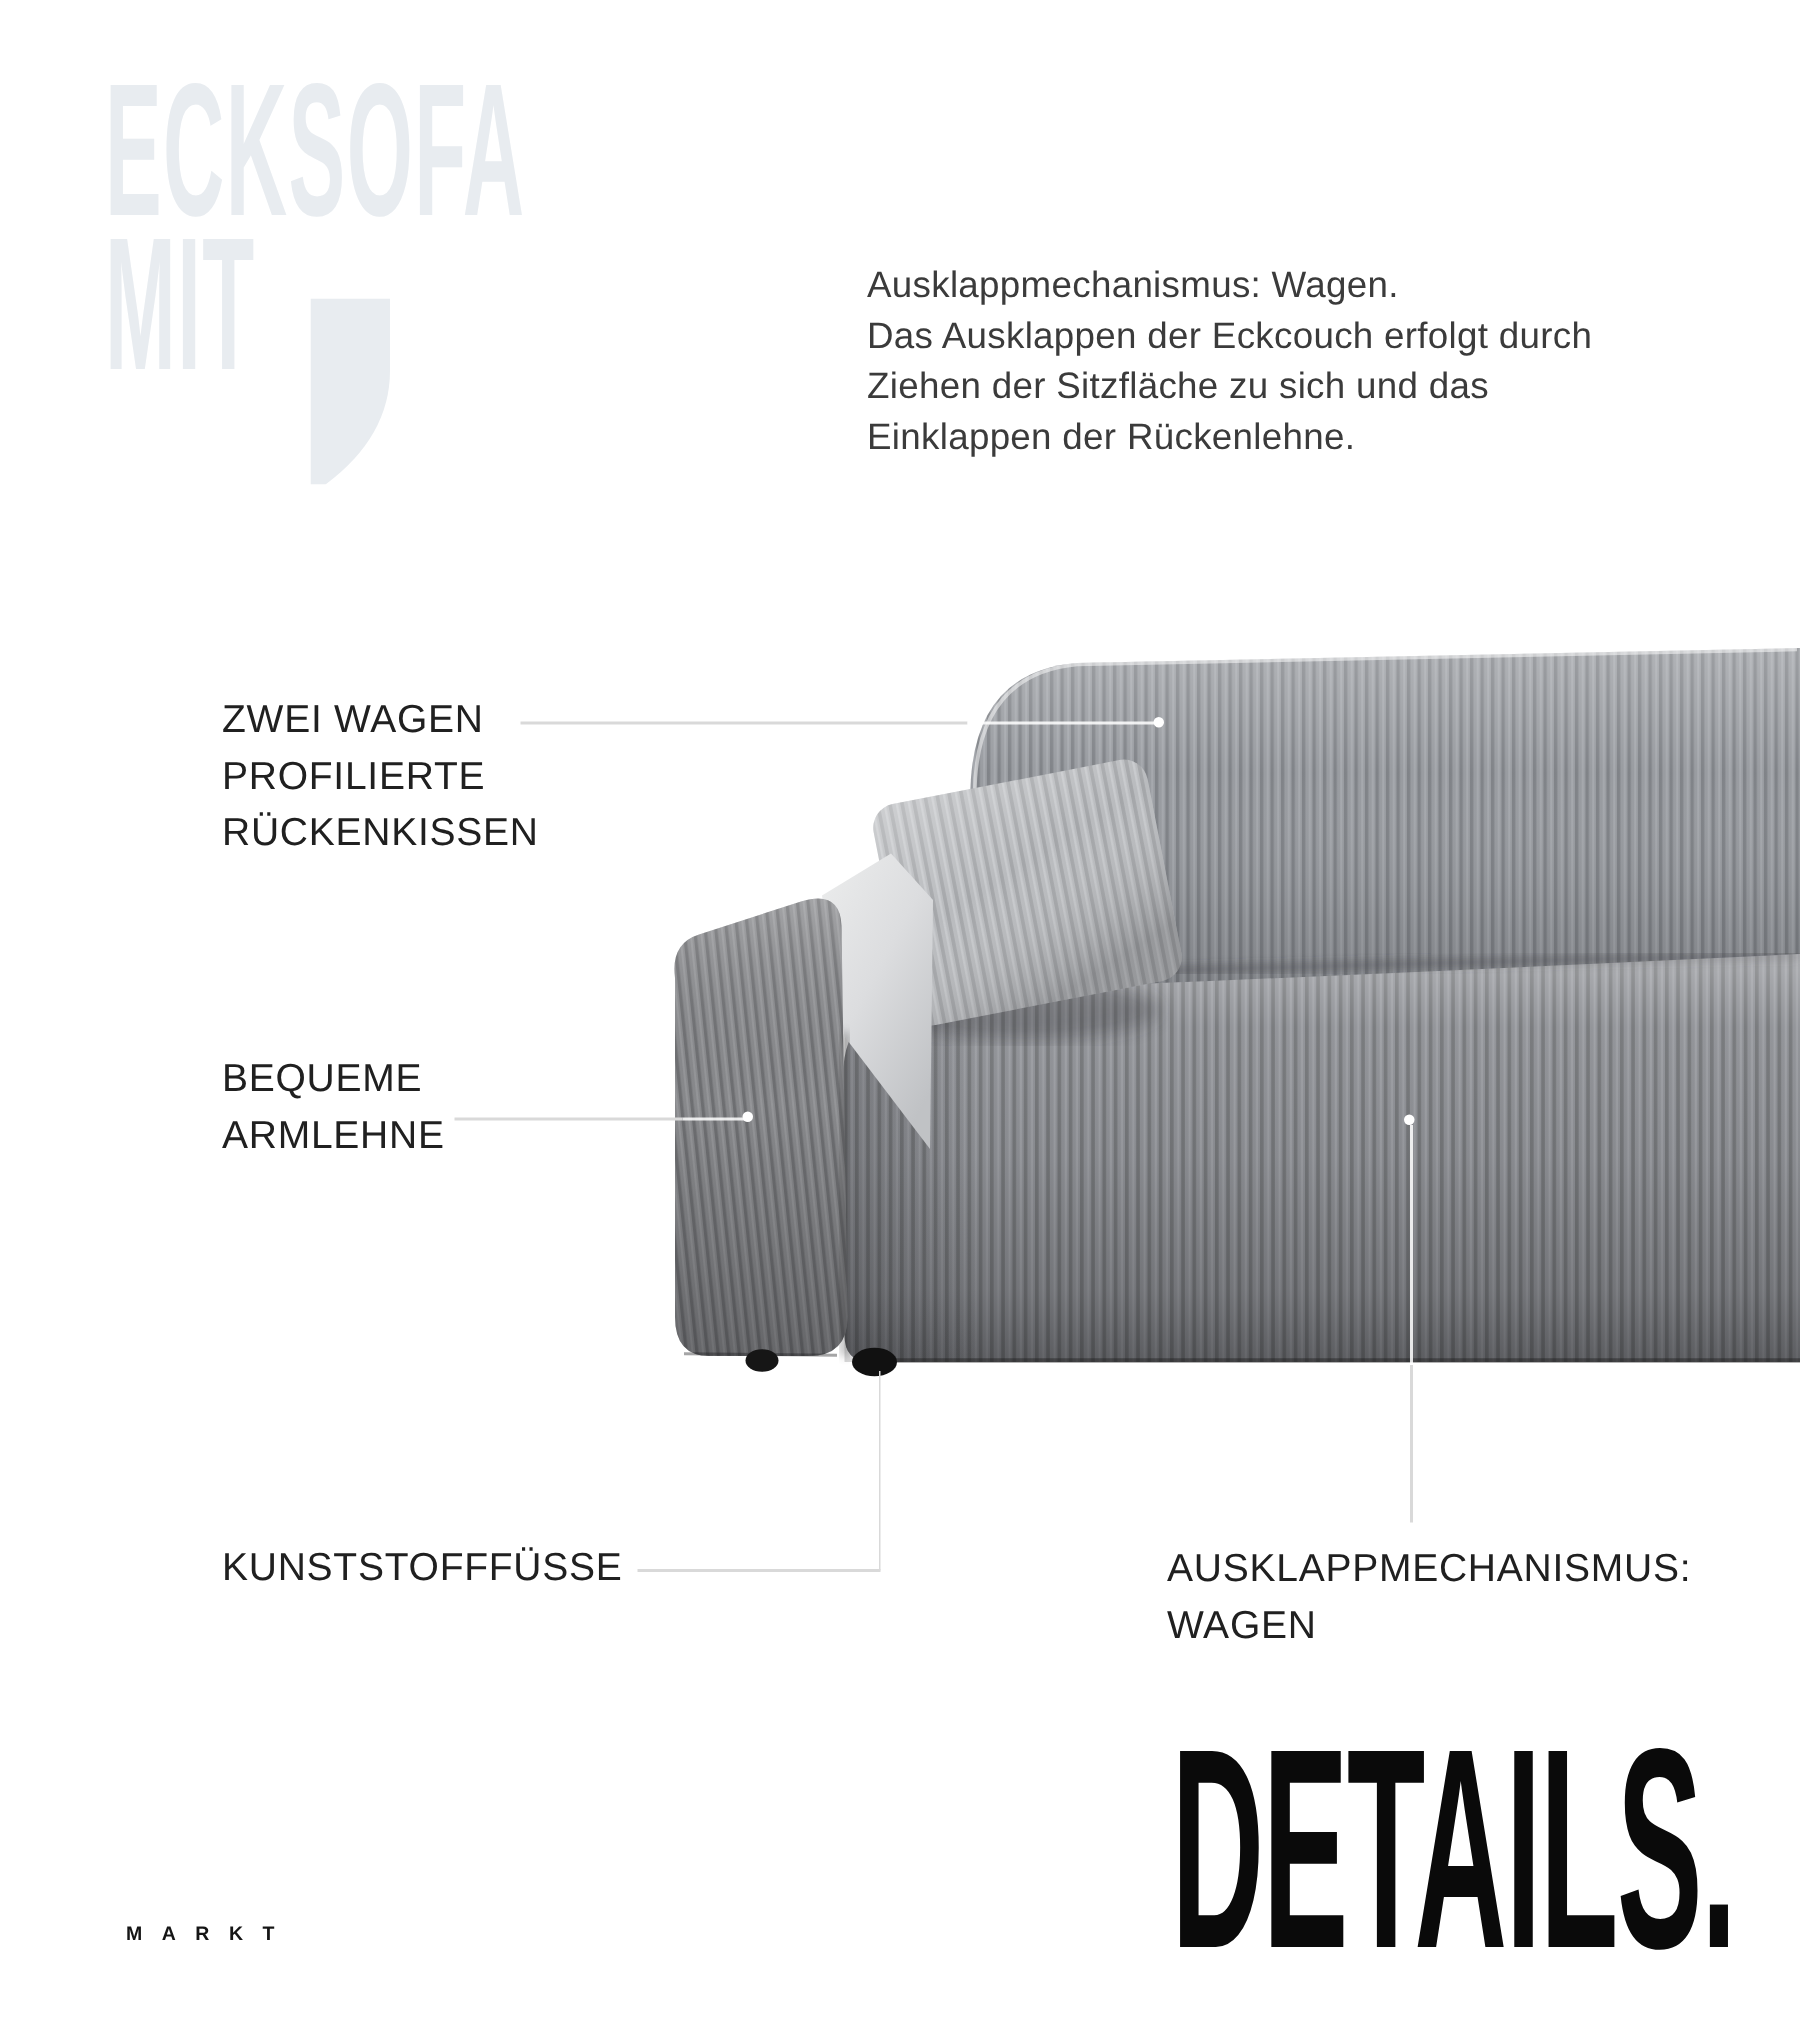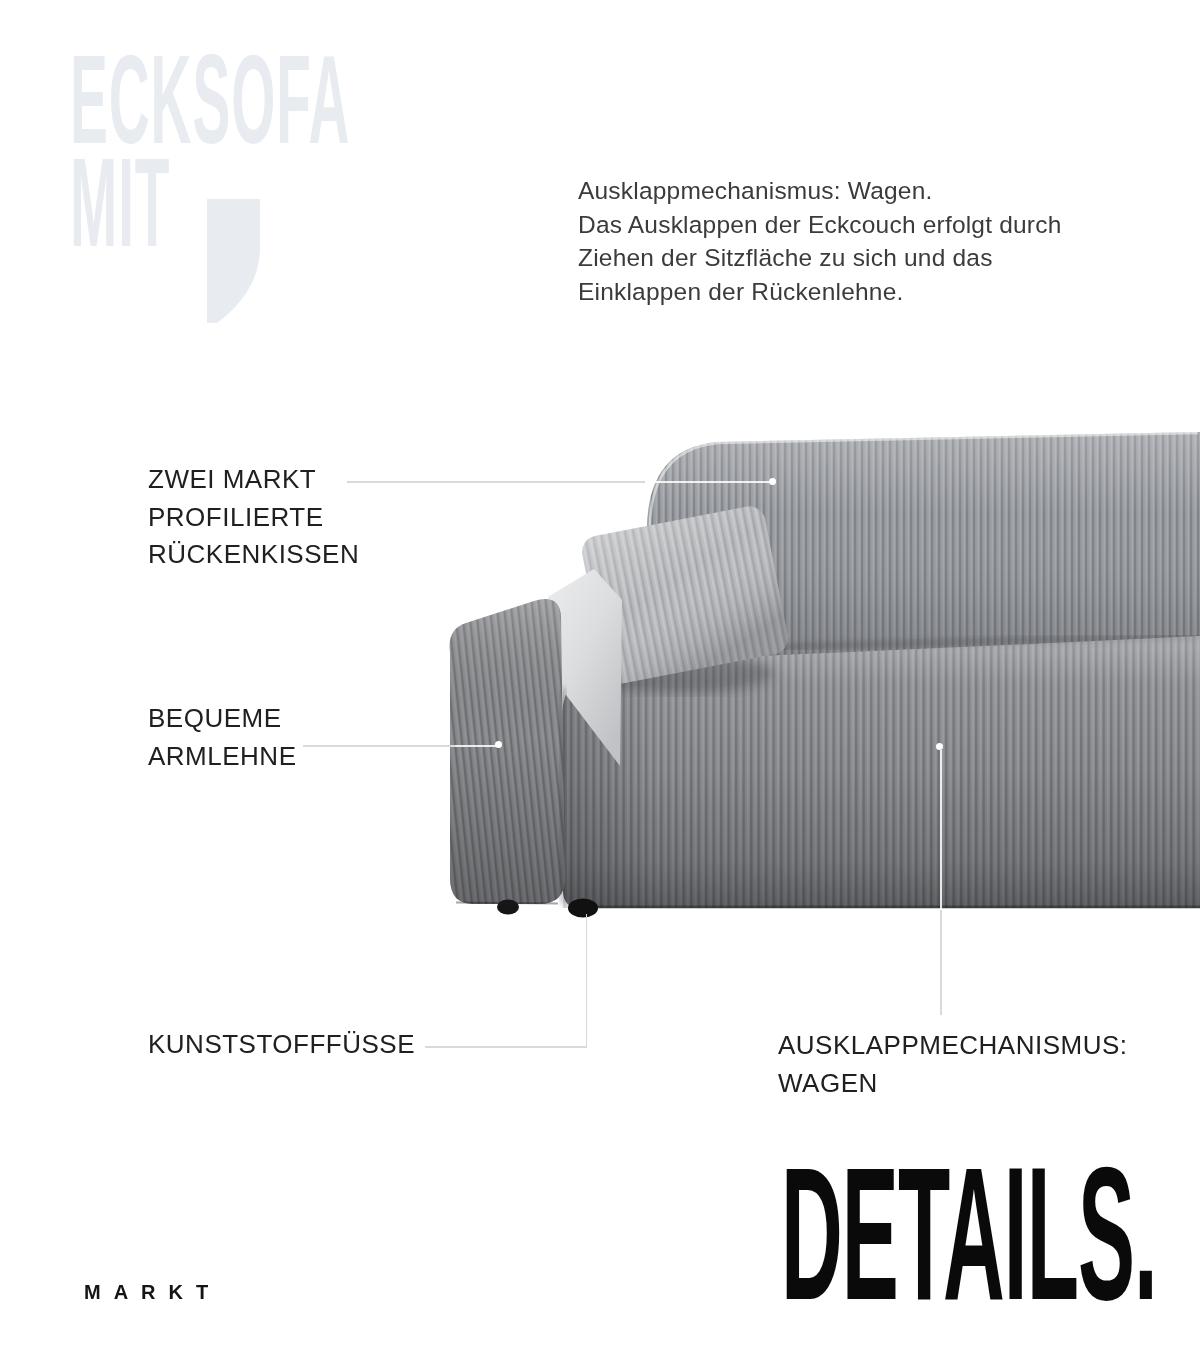--- a/index.html
+++ b/index.html
@@ -40,21 +40,21 @@
     font-size:190px;font-weight:700;line-height:1;white-space:nowrap;
     transform:scaleX(0.45);transform-origin:left top;letter-spacing:-2px;
   }
   
   .logo-brand{
     position:absolute;left:70px;top:1222px;margin:0;color:#d52038;
     font-size:69px;font-weight:700;line-height:1;letter-spacing:1px;
   }
   .logo-sub{
     position:absolute;left:84px;top:1282px;margin:0;color:#151515;
-    font-size:20px;font-weight:700;letter-spacing:13px;line-height:1;text-align:center;
+    font-size:13px;font-weight:700;letter-spacing:13px;line-height:1;text-align:center;
   }
 </style>
 </head>
 <body>
 
 <div class="canvas">
 
   <div class="wm-line wm-line1">ECKSOFA</div>
   <div class="wm-line wm-line2">MIT</div>
   <svg class="wm-comma" width="53" height="124" viewBox="0 0 53 124">
@@ -163,21 +163,21 @@
   <div class="cline on-fabric" style="left:455px;top:745px;width:44px;height:1.5px;"></div>
   <div class="cdot" style="left:495px;top:741px;"></div>
 
   <div class="cline" style="left:425px;top:1046px;width:162px;height:1.5px;"></div>
   <div class="cline" style="left:585.5px;top:914px;width:1.5px;height:133px;"></div>
 
   <div class="cline on-fabric" style="left:940px;top:750px;width:1.5px;height:160px;"></div>
   <div class="cline" style="left:940px;top:910px;width:1.5px;height:105px;"></div>
   <div class="cdot" style="left:936px;top:743px;"></div>
 
-  <p class="callout" style="left:148px;top:461px;">ZWEI MARKT
+  <p class="callout" style="left:148px;top:461px;">ZWEI WAGEN
 PROFILIERTE
 RÜCKENKISSEN</p>
   <p class="callout" style="left:148px;top:700px;">BEQUEME
 ARMLEHNE</p>
   <p class="callout" style="left:148px;top:1026px;">KUNSTSTOFFFÜSSE</p>
   <p class="callout mech" style="left:778px;top:1026px;">AUSKLAPPMECHANISMUS:
 WAGEN</p>
 
   <h1 class="headline">DETAILS.</h1>
 

